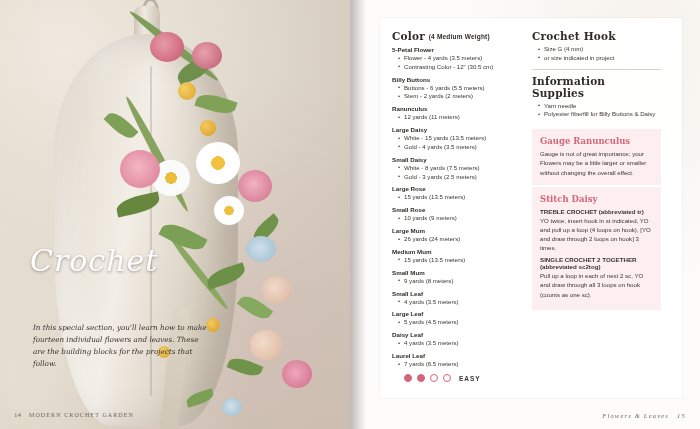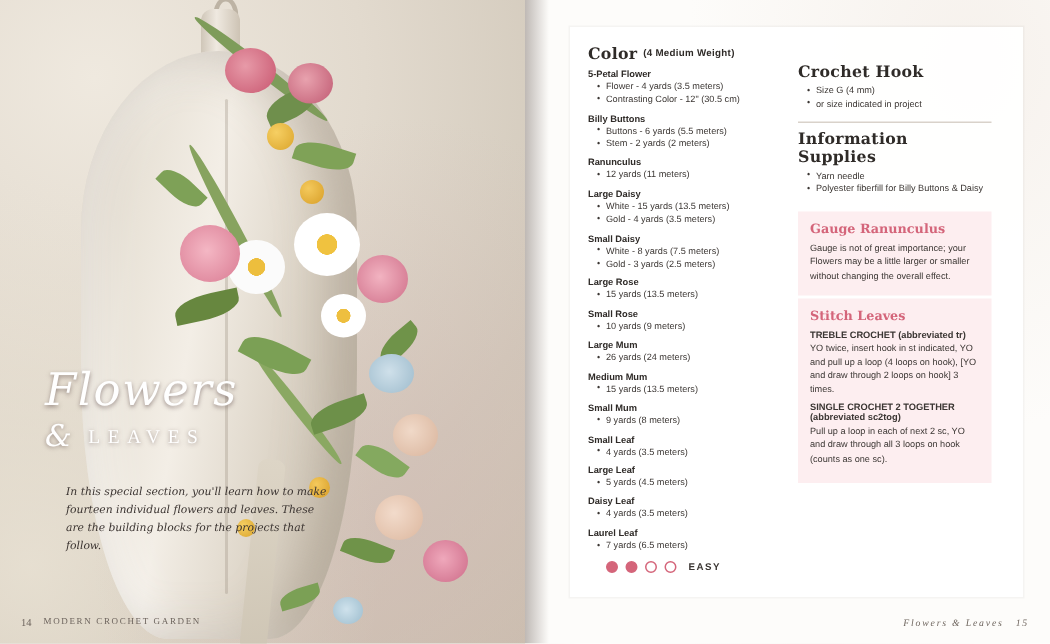--- a/index.html
+++ b/index.html
@@ -137,21 +137,21 @@
   }
   .script-sub {
     font-family: "Liberation Serif", serif;
     font-size: 13px;
     letter-spacing: 5px;
     text-transform: uppercase;
     margin-top: 2px;
   }
   .left-body {
     position: absolute;
-    left: 44px;
+    left: 33px;
     top: 322px;
     width: 175px;
     font-family: "DejaVu Serif", serif;
     font-style: italic;
     font-size: 7.2px;
     line-height: 1.65;
     color: #3a3330;
   }
   .folio-left {
     position: absolute;
@@ -200,21 +200,21 @@
   }
   .cols {
     position: absolute;
     left: 12px;
     top: 12px;
     width: 280px;
     display: flex;
     gap: 12px;
   }
   .col-left { width: 128px; }
-  .col-right { width: 129px; margin-top: 12px; }
+  .col-right { width: 129px; }
   h2.sec {
     font-family: "DejaVu Serif", serif;
     font-size: 10.5px;
     font-weight: bold;
     color: #2f2b28;
     margin: 0 0 3px 0;
     letter-spacing: .2px;
   }
   h2.sec .qual {
     font-family: "Liberation Sans", sans-serif;
@@ -376,24 +376,21 @@
       <div class="fl" style="left:250px;top:330px;width:32px;height:30px;background:radial-gradient(circle at 40% 40%,#f2dbcb,#dcb79e);"></div>
       <div class="fl" style="left:282px;top:360px;width:30px;height:28px;background:radial-gradient(circle at 45% 45%,#efa8bb,#cd6b88);"></div>
       <div class="fl" style="left:222px;top:398px;width:20px;height:18px;background:radial-gradient(circle at 45% 45%,#cfe2ec,#9cbccd);"></div>
       <div class="fl" style="left:206px;top:318px;width:14px;height:14px;background:radial-gradient(circle at 35% 35%,#f4c95c,#d79d27);"></div>
       <div class="fl" style="left:158px;top:346px;width:12px;height:12px;background:radial-gradient(circle at 35% 35%,#f6cf63,#d9a42b);"></div>
       <div class="leaf" style="left:228px;top:360px;width:34px;height:14px;background:#6f9349;transform:rotate(22deg);"></div>
       <div class="leaf" style="left:186px;top:392px;width:28px;height:12px;background:#7ba055;transform:rotate(-16deg);"></div>
     </div>
 
     <div class="script-title">
-      <div class="script-main">Flowers</div>
-      <div class="script-sub">
-        <span class="script-amp">&amp;</span><span>Leaves</span>
-      </div>
+      <div class="script-main">Crochet</div>
     </div>
 
     <div class="left-body">In this special section, you'll learn how to make fourteen individual flowers and leaves. These are the building blocks for the projects that follow.</div>
 
     <div class="folio-left">
       <span class="folio-num">14</span>
       <span>Modern Crochet Garden</span>
     </div>
   </div>
 
@@ -499,21 +496,21 @@
             <li>Yarn needle</li>
             <li>Polyester fiberfill for Billy Buttons &amp; Daisy</li>
           </ul>
 
           <div class="gauge-box">
             <h3>Gauge Ranunculus</h3>
             <p>Gauge is not of great importance; your Flowers may be a little larger or smaller without changing the overall effect.</p>
           </div>
 
           <div class="guide-box">
-            <h3>Stitch Leaves</h3>
+            <h3>Stitch Daisy</h3>
             <div class="guide-term">TREBLE CROCHET (abbreviated tr)</div>
             <p class="body">YO twice, insert hook in st indicated, YO and pull up a loop (4 loops on hook), [YO and draw through 2 loops on hook] 3 times.</p>
             <div class="guide-term">SINGLE CROCHET 2 TOGETHER (abbreviated sc2tog)</div>
             <p class="body">Pull up a loop in each of next 2 sc, YO and draw through all 3 loops on hook (counts as one sc).</p>
           </div>
         </div>
       </div>
 
       <div class="difficulty">
         <span class="dot on"></span>

